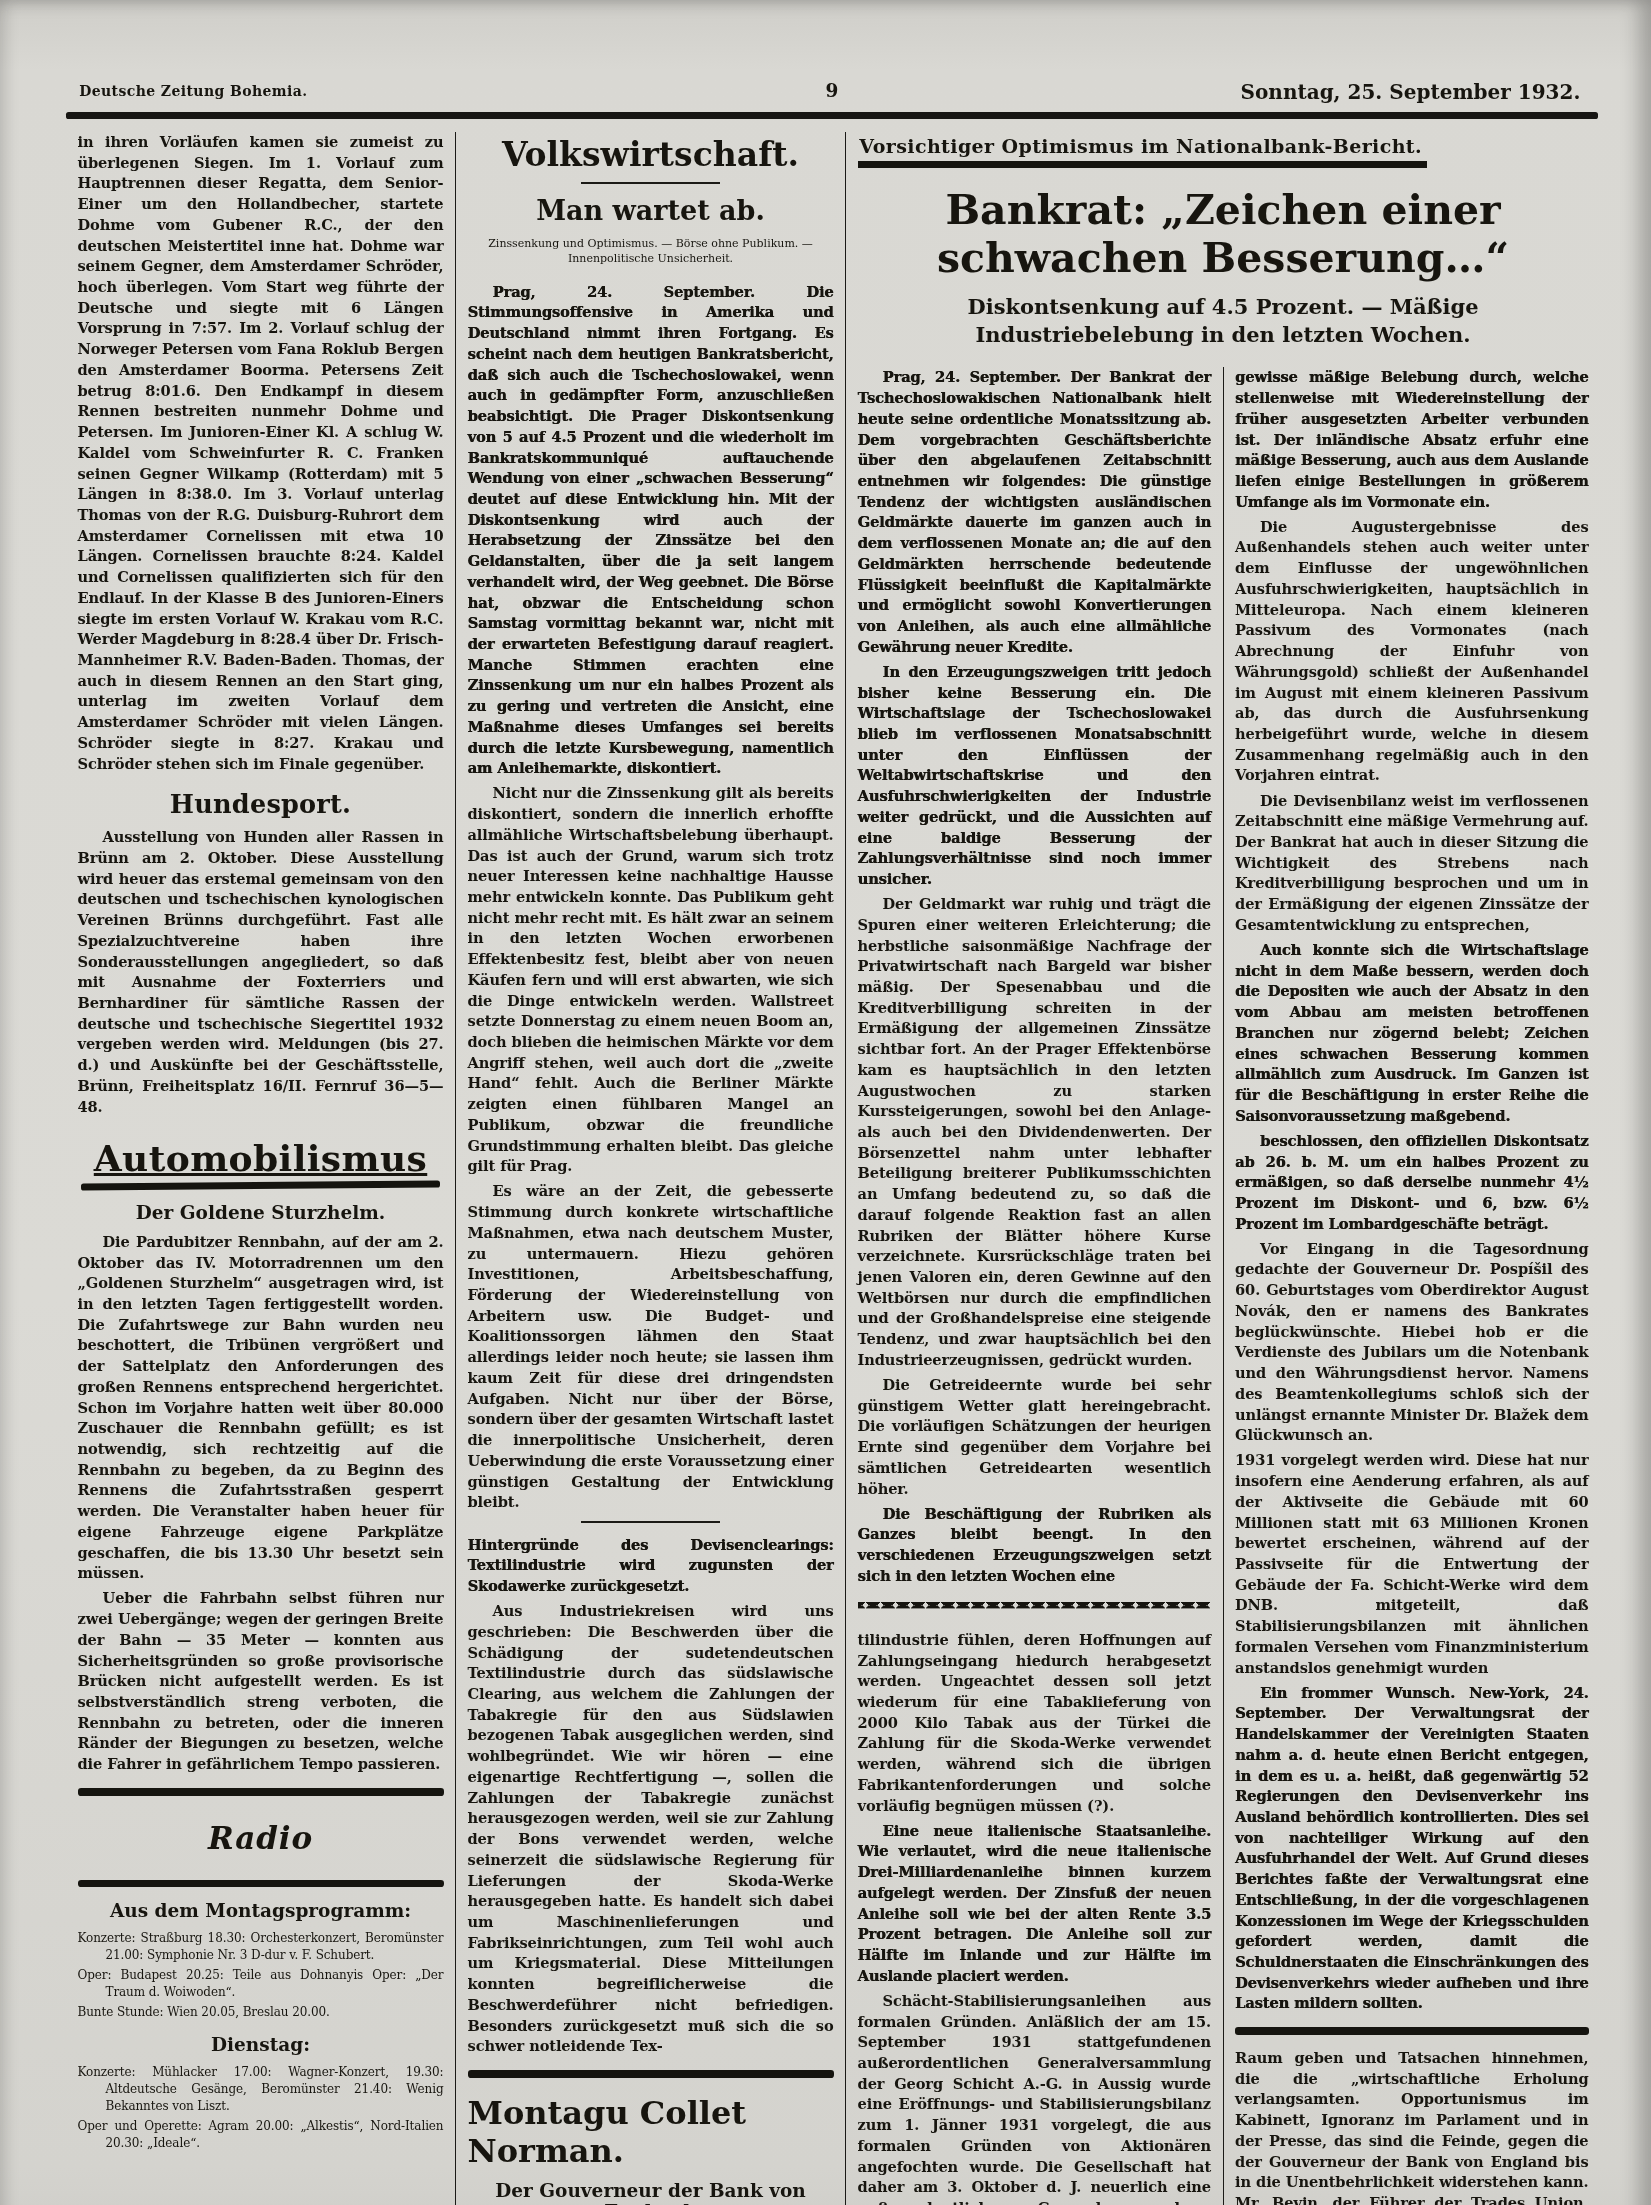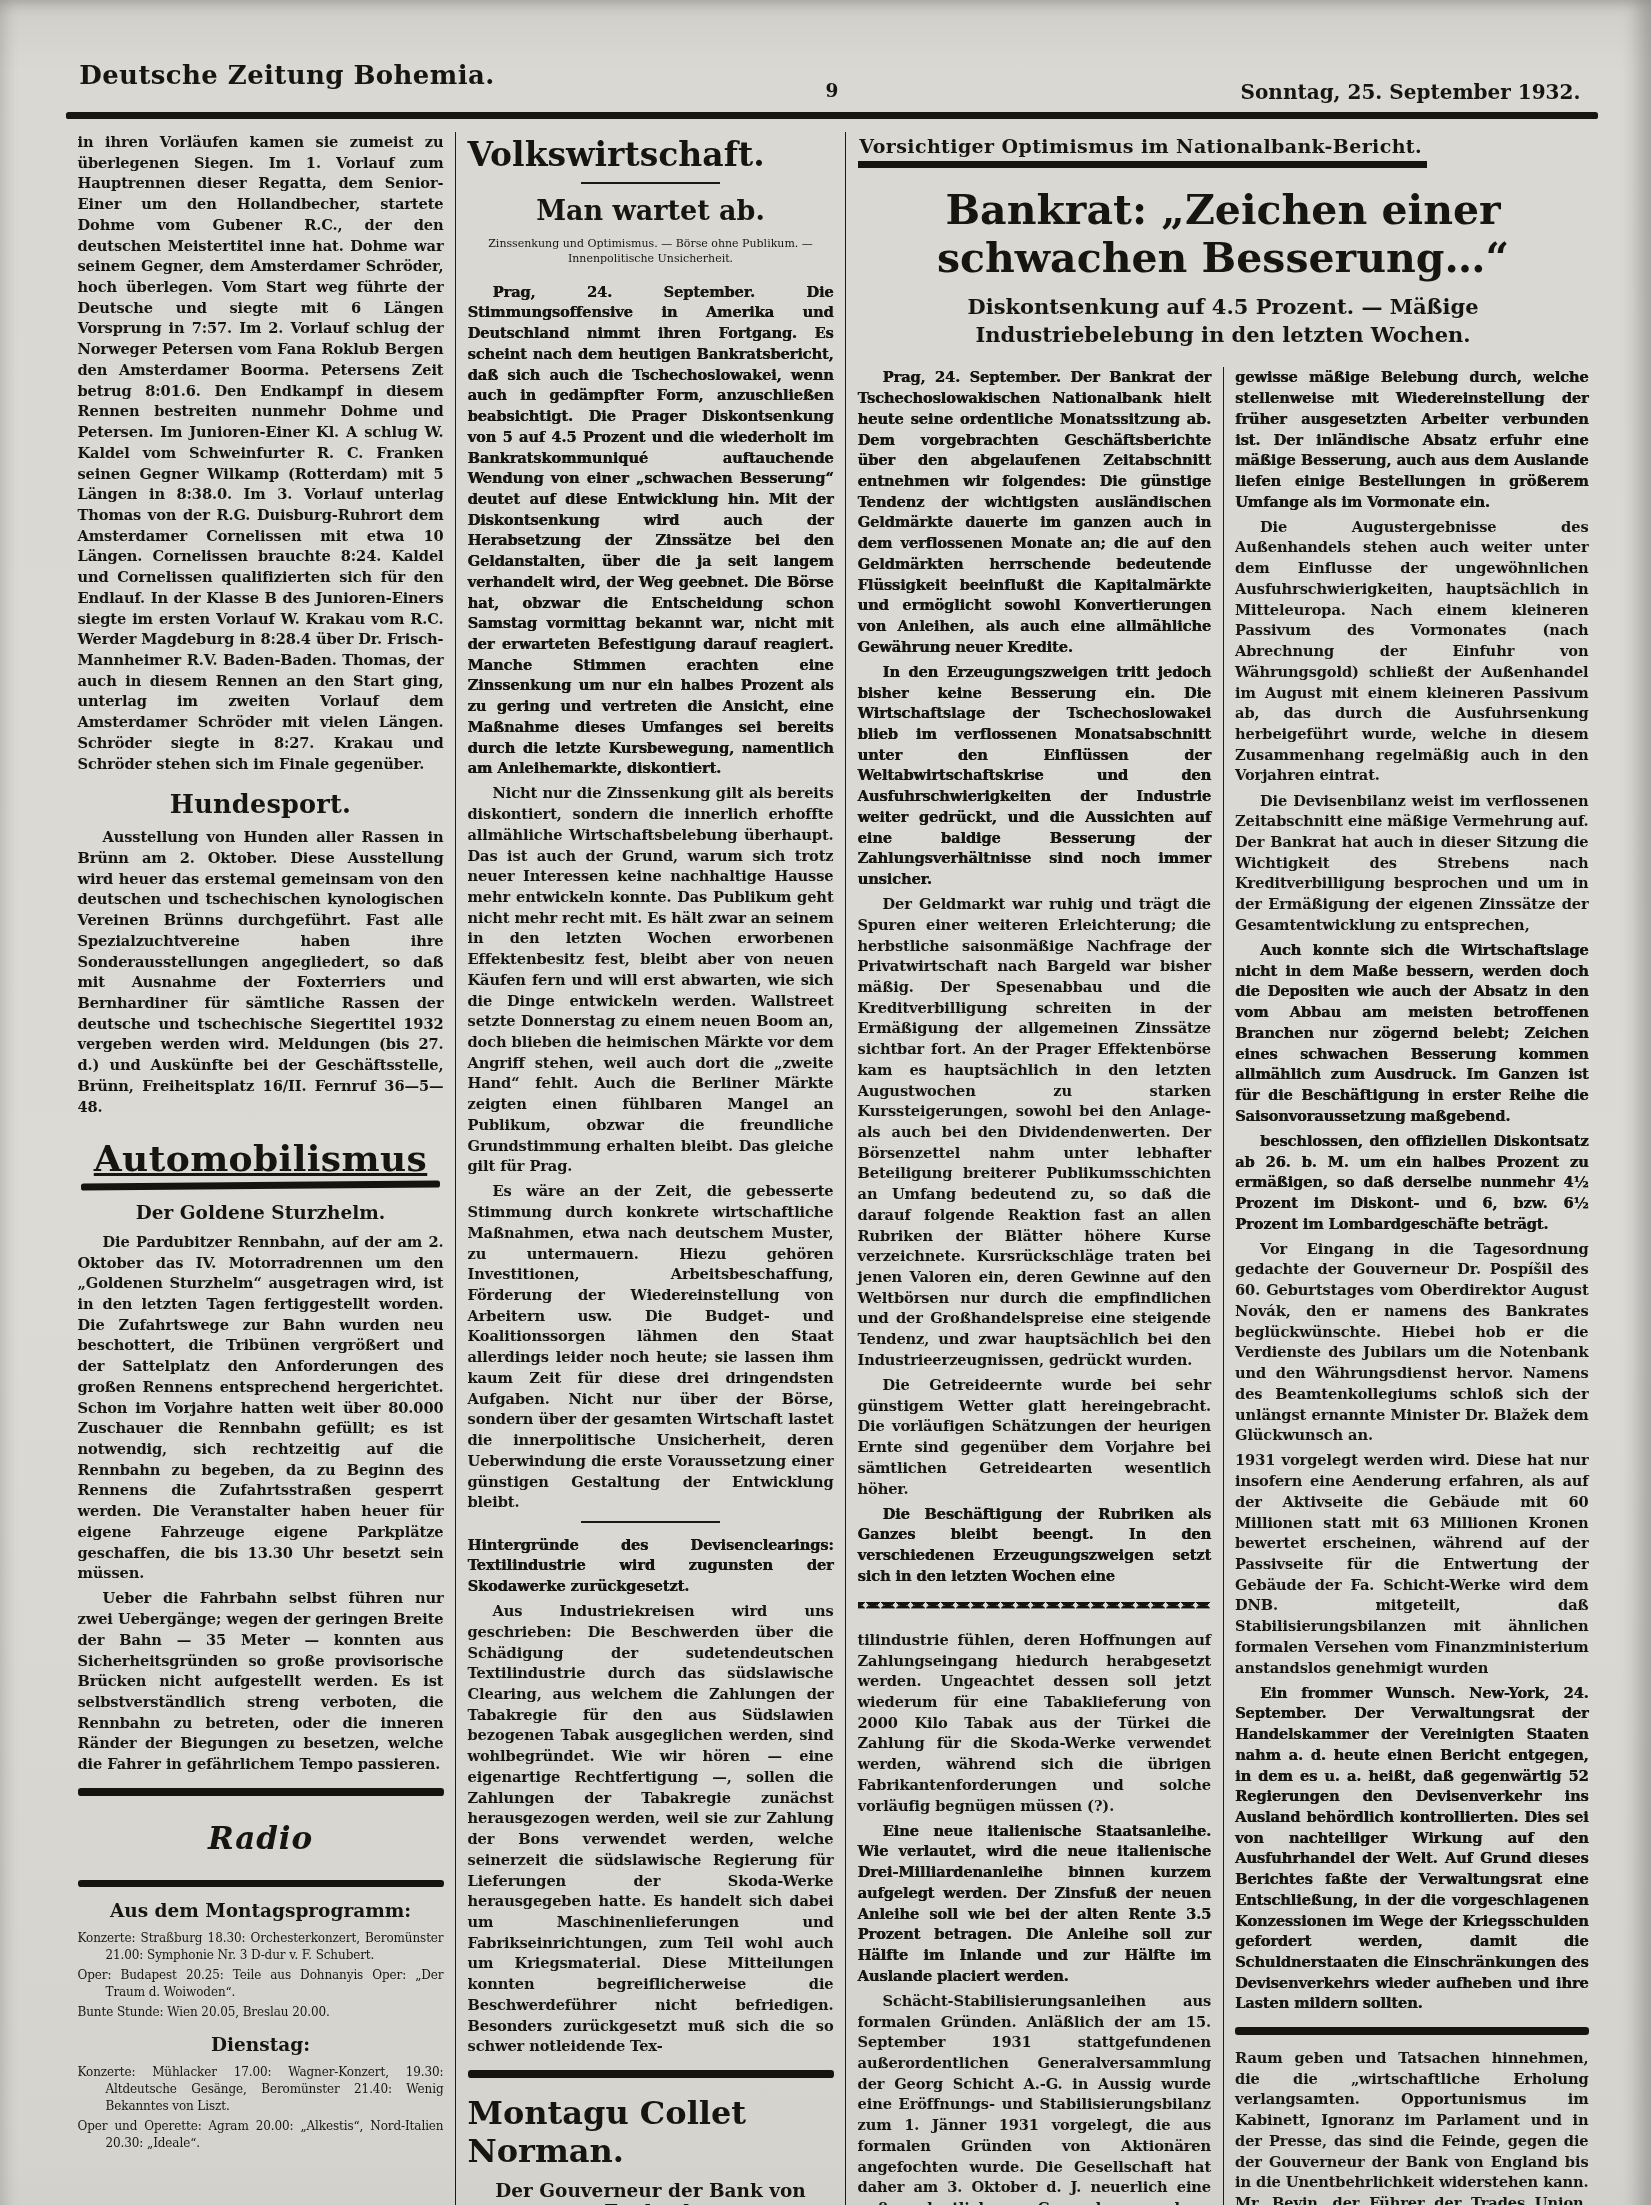--- a/index.html
+++ b/index.html
@@ -13,21 +13,21 @@
   .page{
     position:relative;width:1651px;height:2356px;
     background:
       linear-gradient(180deg,#cfcec9 0%,#d9d8d3 3%,#dbdad5 55%,#d4d3ce 92%,#c9c8c3 98%,#8a8a86 99.2%,#141412 99.6%),
       radial-gradient(ellipse at 45% 40%,#e0dfda 0%,#d6d5d0 70%,#c8c7c2 100%);
     box-shadow:inset -12.3px 0 17.6px rgba(20,20,18,.25), inset 7px 0 13.2px rgba(20,20,18,.12);
   }
   .masthead{
     position:absolute;top:66px;left:66px;right:53px;height:53px;
   }
-  .mast-title{position:absolute;left:13.2px;bottom:29px;font-size:26px;font-weight:bold;letter-spacing:0.4px;}
+  .mast-title{position:absolute;left:13.2px;bottom:20px;font-size:14px;font-weight:bold;letter-spacing:0.4px;}
   .mast-page{position:absolute;left:50%;bottom:17.6px;transform:translateX(-50%);font-size:18.5px;font-weight:bold;}
   .mast-date{position:absolute;right:17.6px;bottom:15px;font-size:20px;font-weight:bold;}
   .mast-rule{position:absolute;left:0;right:0;bottom:0;height:6.6px;background:#171613;border-radius:2.6px;}
   .content{
     position:absolute;top:132px;left:66px;right:51px;bottom:53px;
     display:flex;overflow:hidden;
   }
   .col{padding:0 11.5px;overflow:hidden;}
   .rule-r{border-right:1.8px solid #1b1a17;}
   .c1,.c2{flex:1 1 0;}
@@ -55,21 +55,21 @@
   }
   .thick-rule{height:7.5px;background:#15140f;margin:13.2px 0;border-radius:3.1px;}
   .half-rule{height:2.2px;background:#1b1a15;margin:8px auto 11.5px auto;width:38%;}
   .kicker{
     font-size:19px;font-weight:bold;letter-spacing:0.4px;
     display:inline-block;border-bottom:7px solid #15140f;padding:0 5.3px 4.4px 1.8px;
     margin:2.6px 0 13.2px 0;
   }
   .bank-headline{font-size:41px;font-weight:bold;text-align:center;margin:4.4px 0 11.5px 0;letter-spacing:0px;}
   .bank-subhead{font-size:21px;font-weight:bold;text-align:center;margin:0 17.6px 17.6px 17.6px;line-height:1.35;}
-  .vw-head{font-size:33px;font-weight:bold;margin:2.6px 0 1.8px 0;}
+  .vw-head{font-size:33px;font-weight:bold;text-align:center;margin:2.6px 0 1.8px 0;}
   .vw-sub{font-size:27px;font-weight:bold;text-align:center;margin:11.5px 0 9.7px 0;}
   .vw-deck{font-size:11px;font-weight:normal;text-align:center;margin:0 4.4px 15px 4.4px;line-height:1.4;}
   .mont-head{font-size:32px;font-weight:bold;text-align:left;margin:16px 0 10.6px 0;}
   .mont-sub{font-size:18.5px;font-weight:bold;text-align:center;margin:0 0 12.3px 0;}
   .wavy{
     height:13.2px;margin:15px 0;
     background-image:
       linear-gradient(135deg,#15140f 25%,transparent 25%),
       linear-gradient(225deg,#15140f 25%,transparent 25%),
       linear-gradient(45deg,#15140f 25%,transparent 25%),

